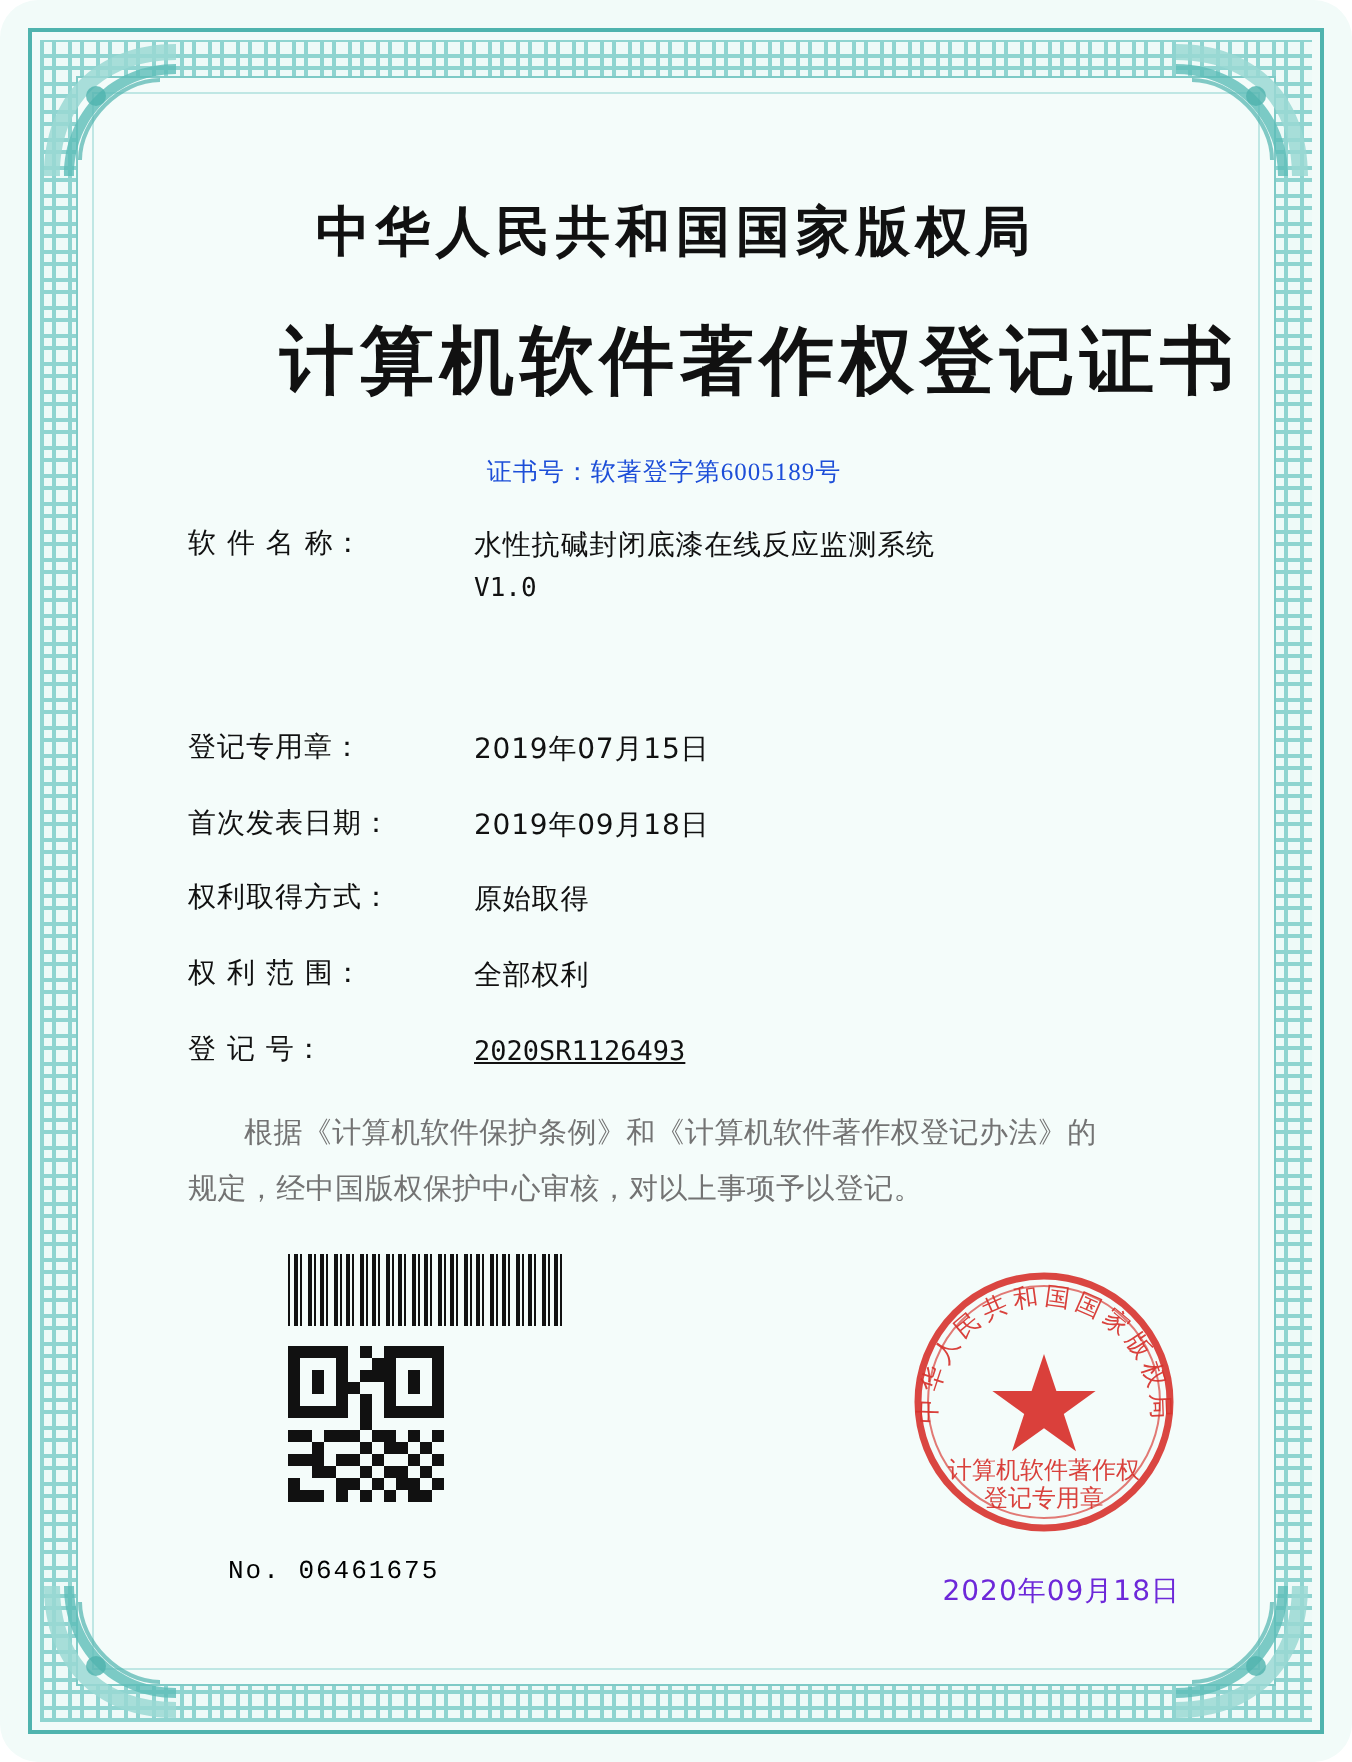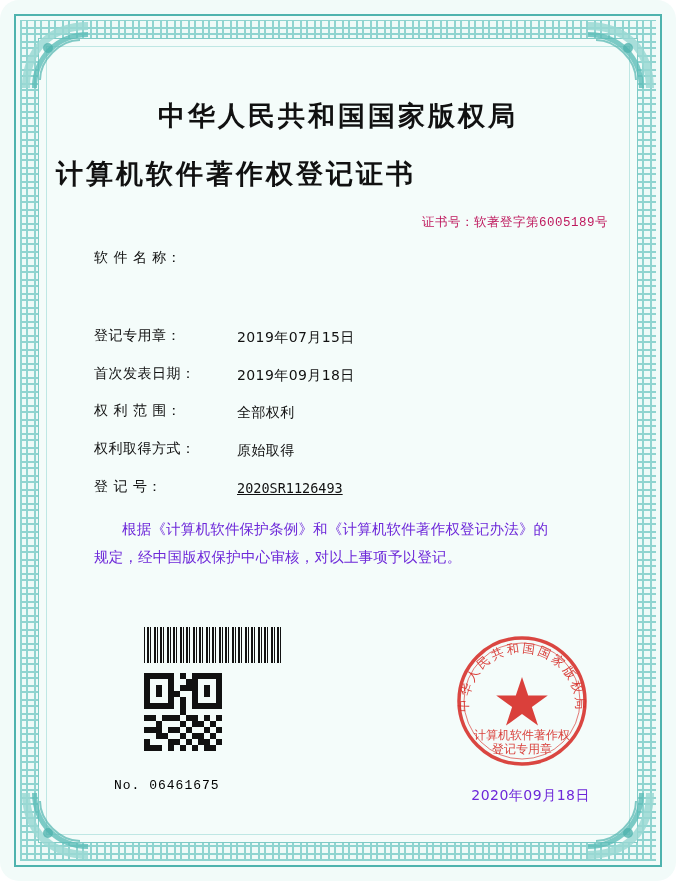--- a/index.html
+++ b/index.html
@@ -103,36 +103,36 @@
   .title-main {
     text-align: center;
     font-size: 27px;
     letter-spacing: 3px;
     color: #111;
     font-weight: bold;
     margin-top: 38px;
     font-family: "DejaVu Serif", "Liberation Serif", serif;
   }
   .title-sub {
-    text-align: left;
-    font-size: 27px;
+    text-align: right;
+    font-size: 37px;
     letter-spacing: 3px;
     color: #111;
     font-weight: bold;
     margin-top: 22px;
     font-family: "DejaVu Serif", "Liberation Serif", serif;
   }
 
   .cert-no {
     margin-top: 22px;
-    text-align: right;
+    text-align: center;
     padding-right: 12px;
     font-size: 12.5px;
-    color: #be185d;
-    font-family: Liberation Mono, monospace;
+    color: #1d4ed8;
+    font-family: Liberation Serif, serif;
     letter-spacing: 0.5px;
   }
 
   .fields {
     margin-top: 18px;
     padding-left: 38px;
     padding-right: 14px;
   }
   .field-row {
     display: flex;
@@ -166,21 +166,21 @@
     letter-spacing: 0;
     text-decoration: underline;
   }
 
   .gap-big { height: 22px; }
 
   .statement {
     padding: 0 10px 0 38px;
     font-size: 14.5px;
     line-height: 1.95;
-    color: #6d28d9;
+    color: #737373;
     text-align: justify;
     font-family: "DejaVu Sans", sans-serif;
     letter-spacing: 0.2px;
   }
   .statement .indent { display: inline-block; width: 28px; }
 
   
   .bottom {
     position: absolute;
     left: 0;
@@ -292,45 +292,49 @@
     <div class="title-sub">计算机软件著作权登记证书</div>
 
     <div class="cert-no">
       <span>证书号：</span><span>软著登字第6005189号</span>
     </div>
 
     <div class="fields">
 
       <div class="field-row">
         <span class="field-label">软 件 名 称：</span>
+        <span class="field-value">
+          <span>水性抗碱封闭底漆在线反应监测系统</span>
+          <span class="line2">V1.0</span>
+        </span>
       </div>
 
       <div class="gap-big"></div>
 
 
       <div class="gap-big"></div>
 
       <div class="field-row">
         <span class="field-label">登记专用章：</span>
         <span class="field-value">2019年07月15日</span>
       </div>
 
       <div class="field-row">
         <span class="field-label">首次发表日期：</span>
         <span class="field-value">2019年09月18日</span>
       </div>
 
       <div class="field-row">
+        <span class="field-label">权利取得方式：</span>
+        <span class="field-value">原始取得</span>
+      </div>
+
+      <div class="field-row">
         <span class="field-label">权 利 范 围：</span>
         <span class="field-value">全部权利</span>
-      </div>
-
-      <div class="field-row">
-        <span class="field-label">权利取得方式：</span>
-        <span class="field-value">原始取得</span>
       </div>
 
       <div class="field-row">
         <span class="field-label">登 记 号：</span>
         <span class="field-value mono">2020SR1126493</span>
       </div>
 
     </div>
 
     <div class="statement">

